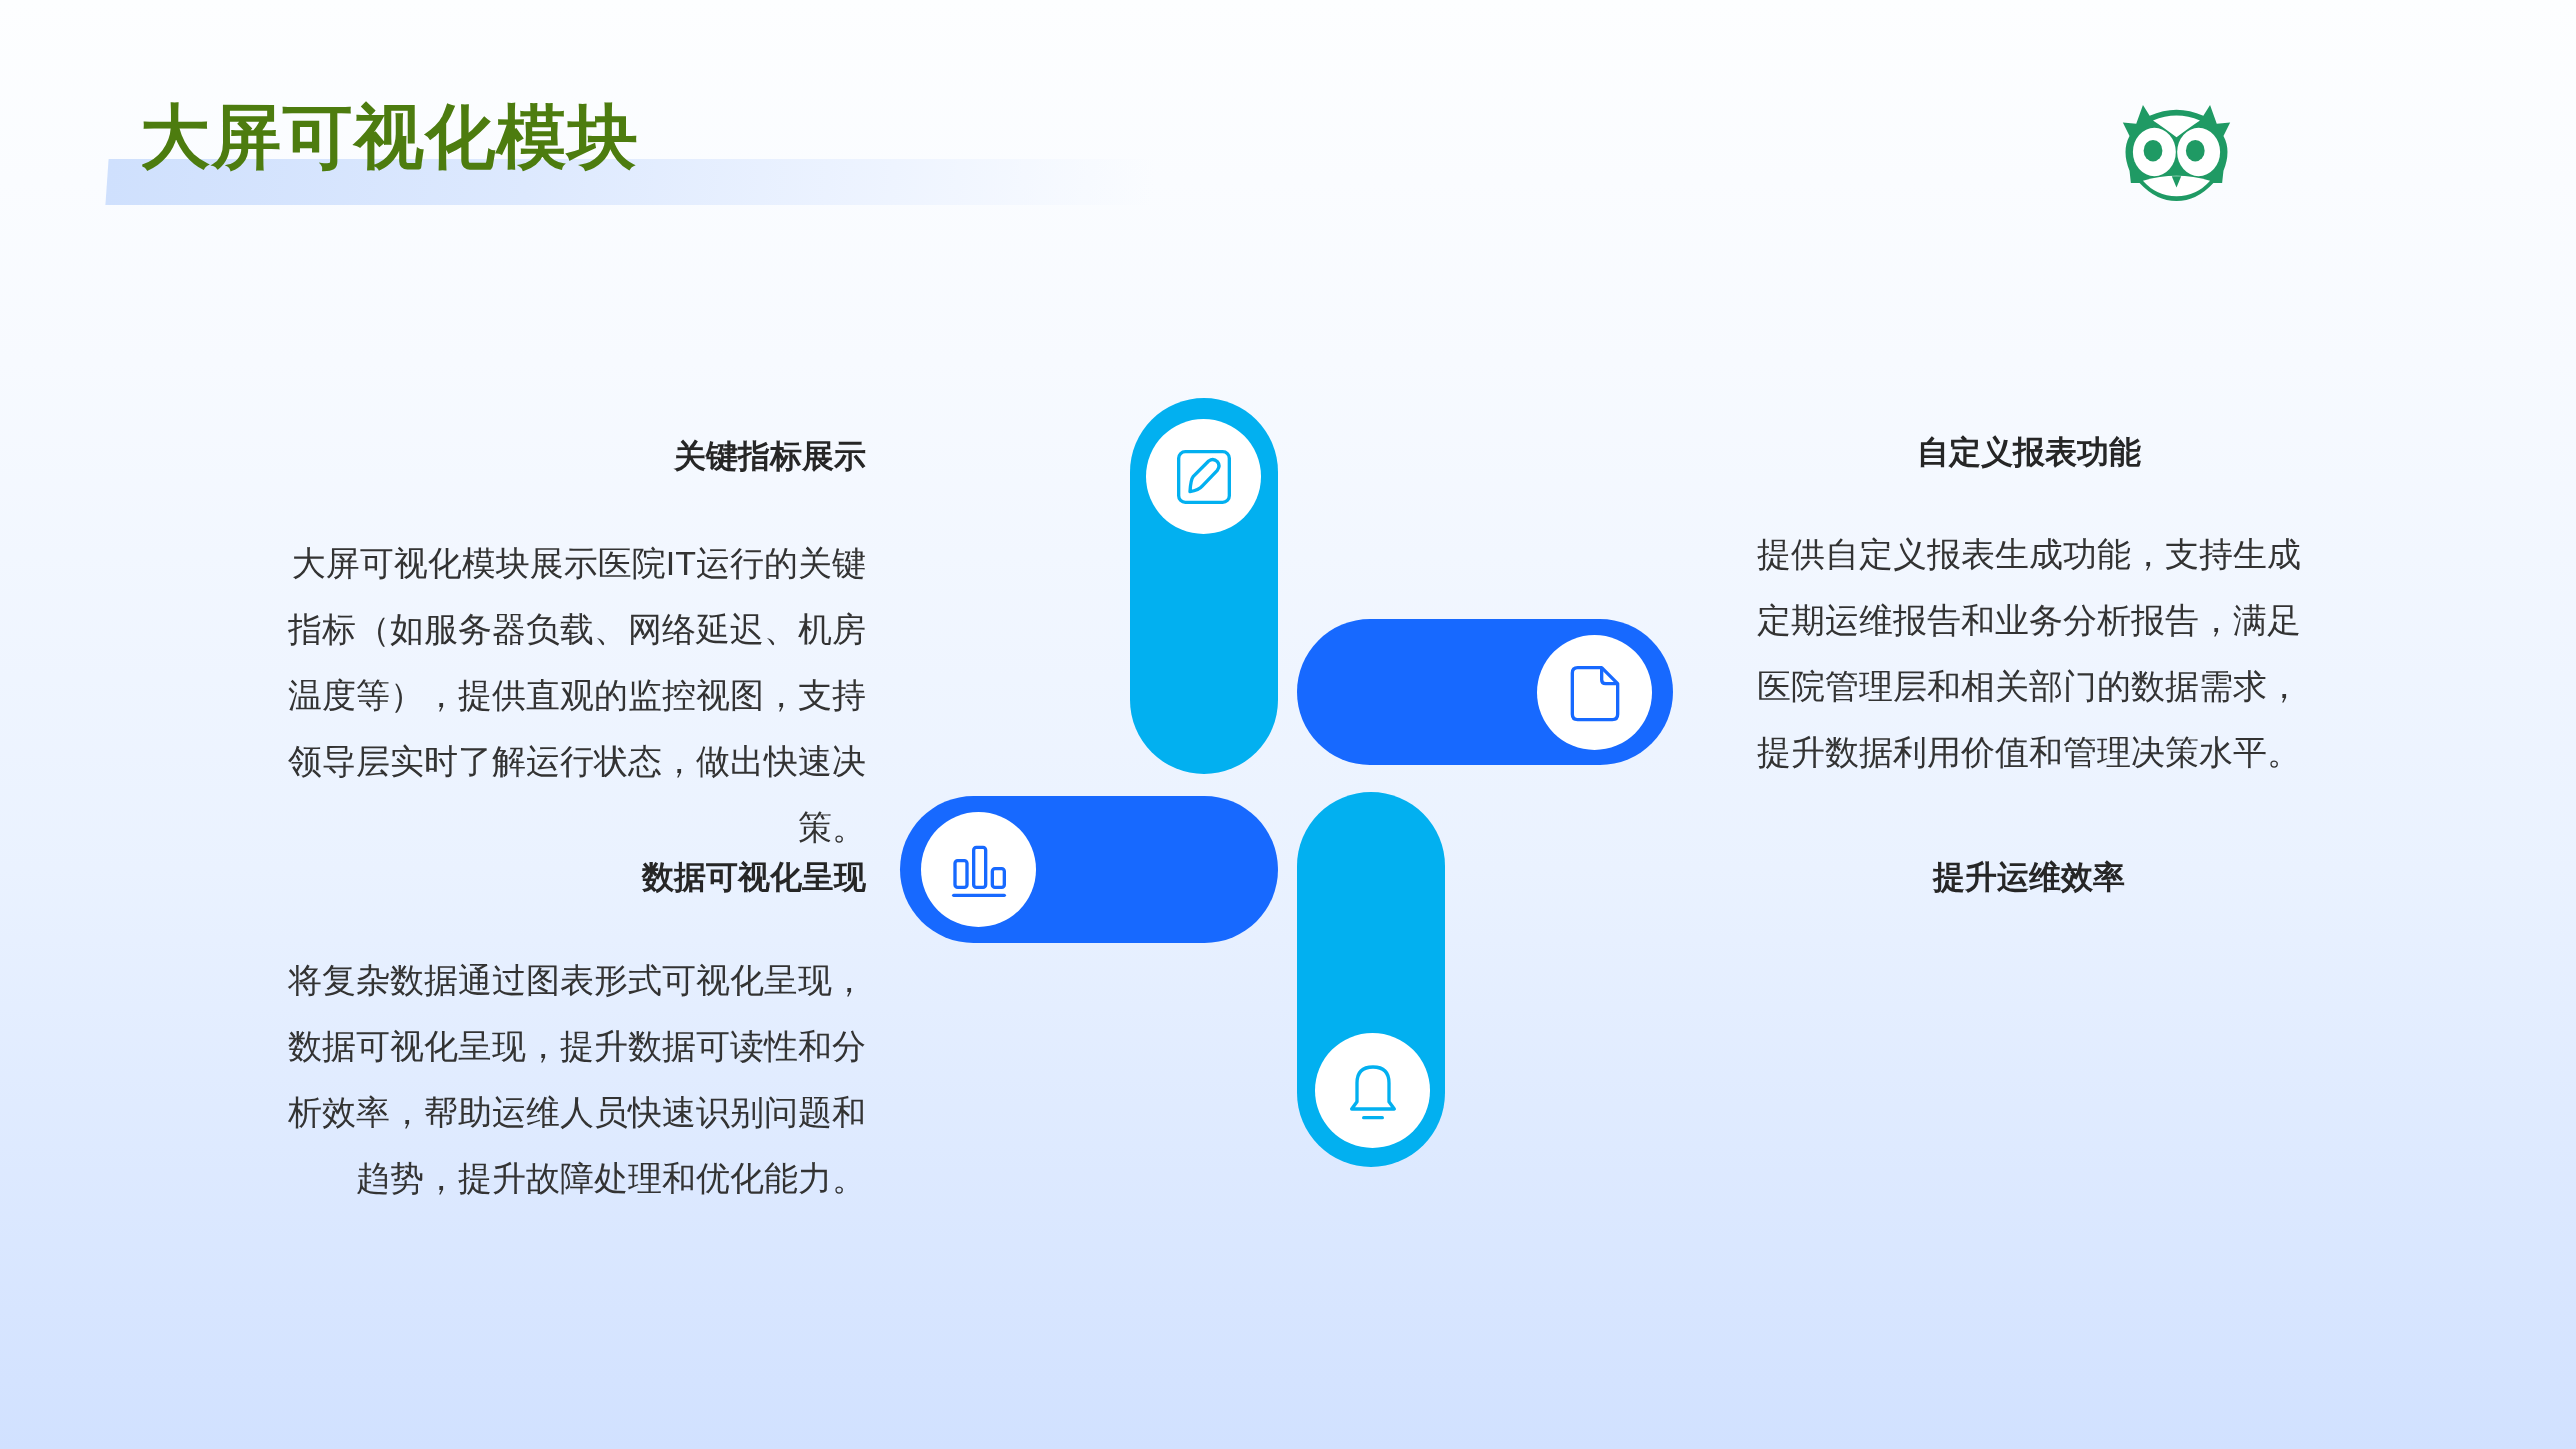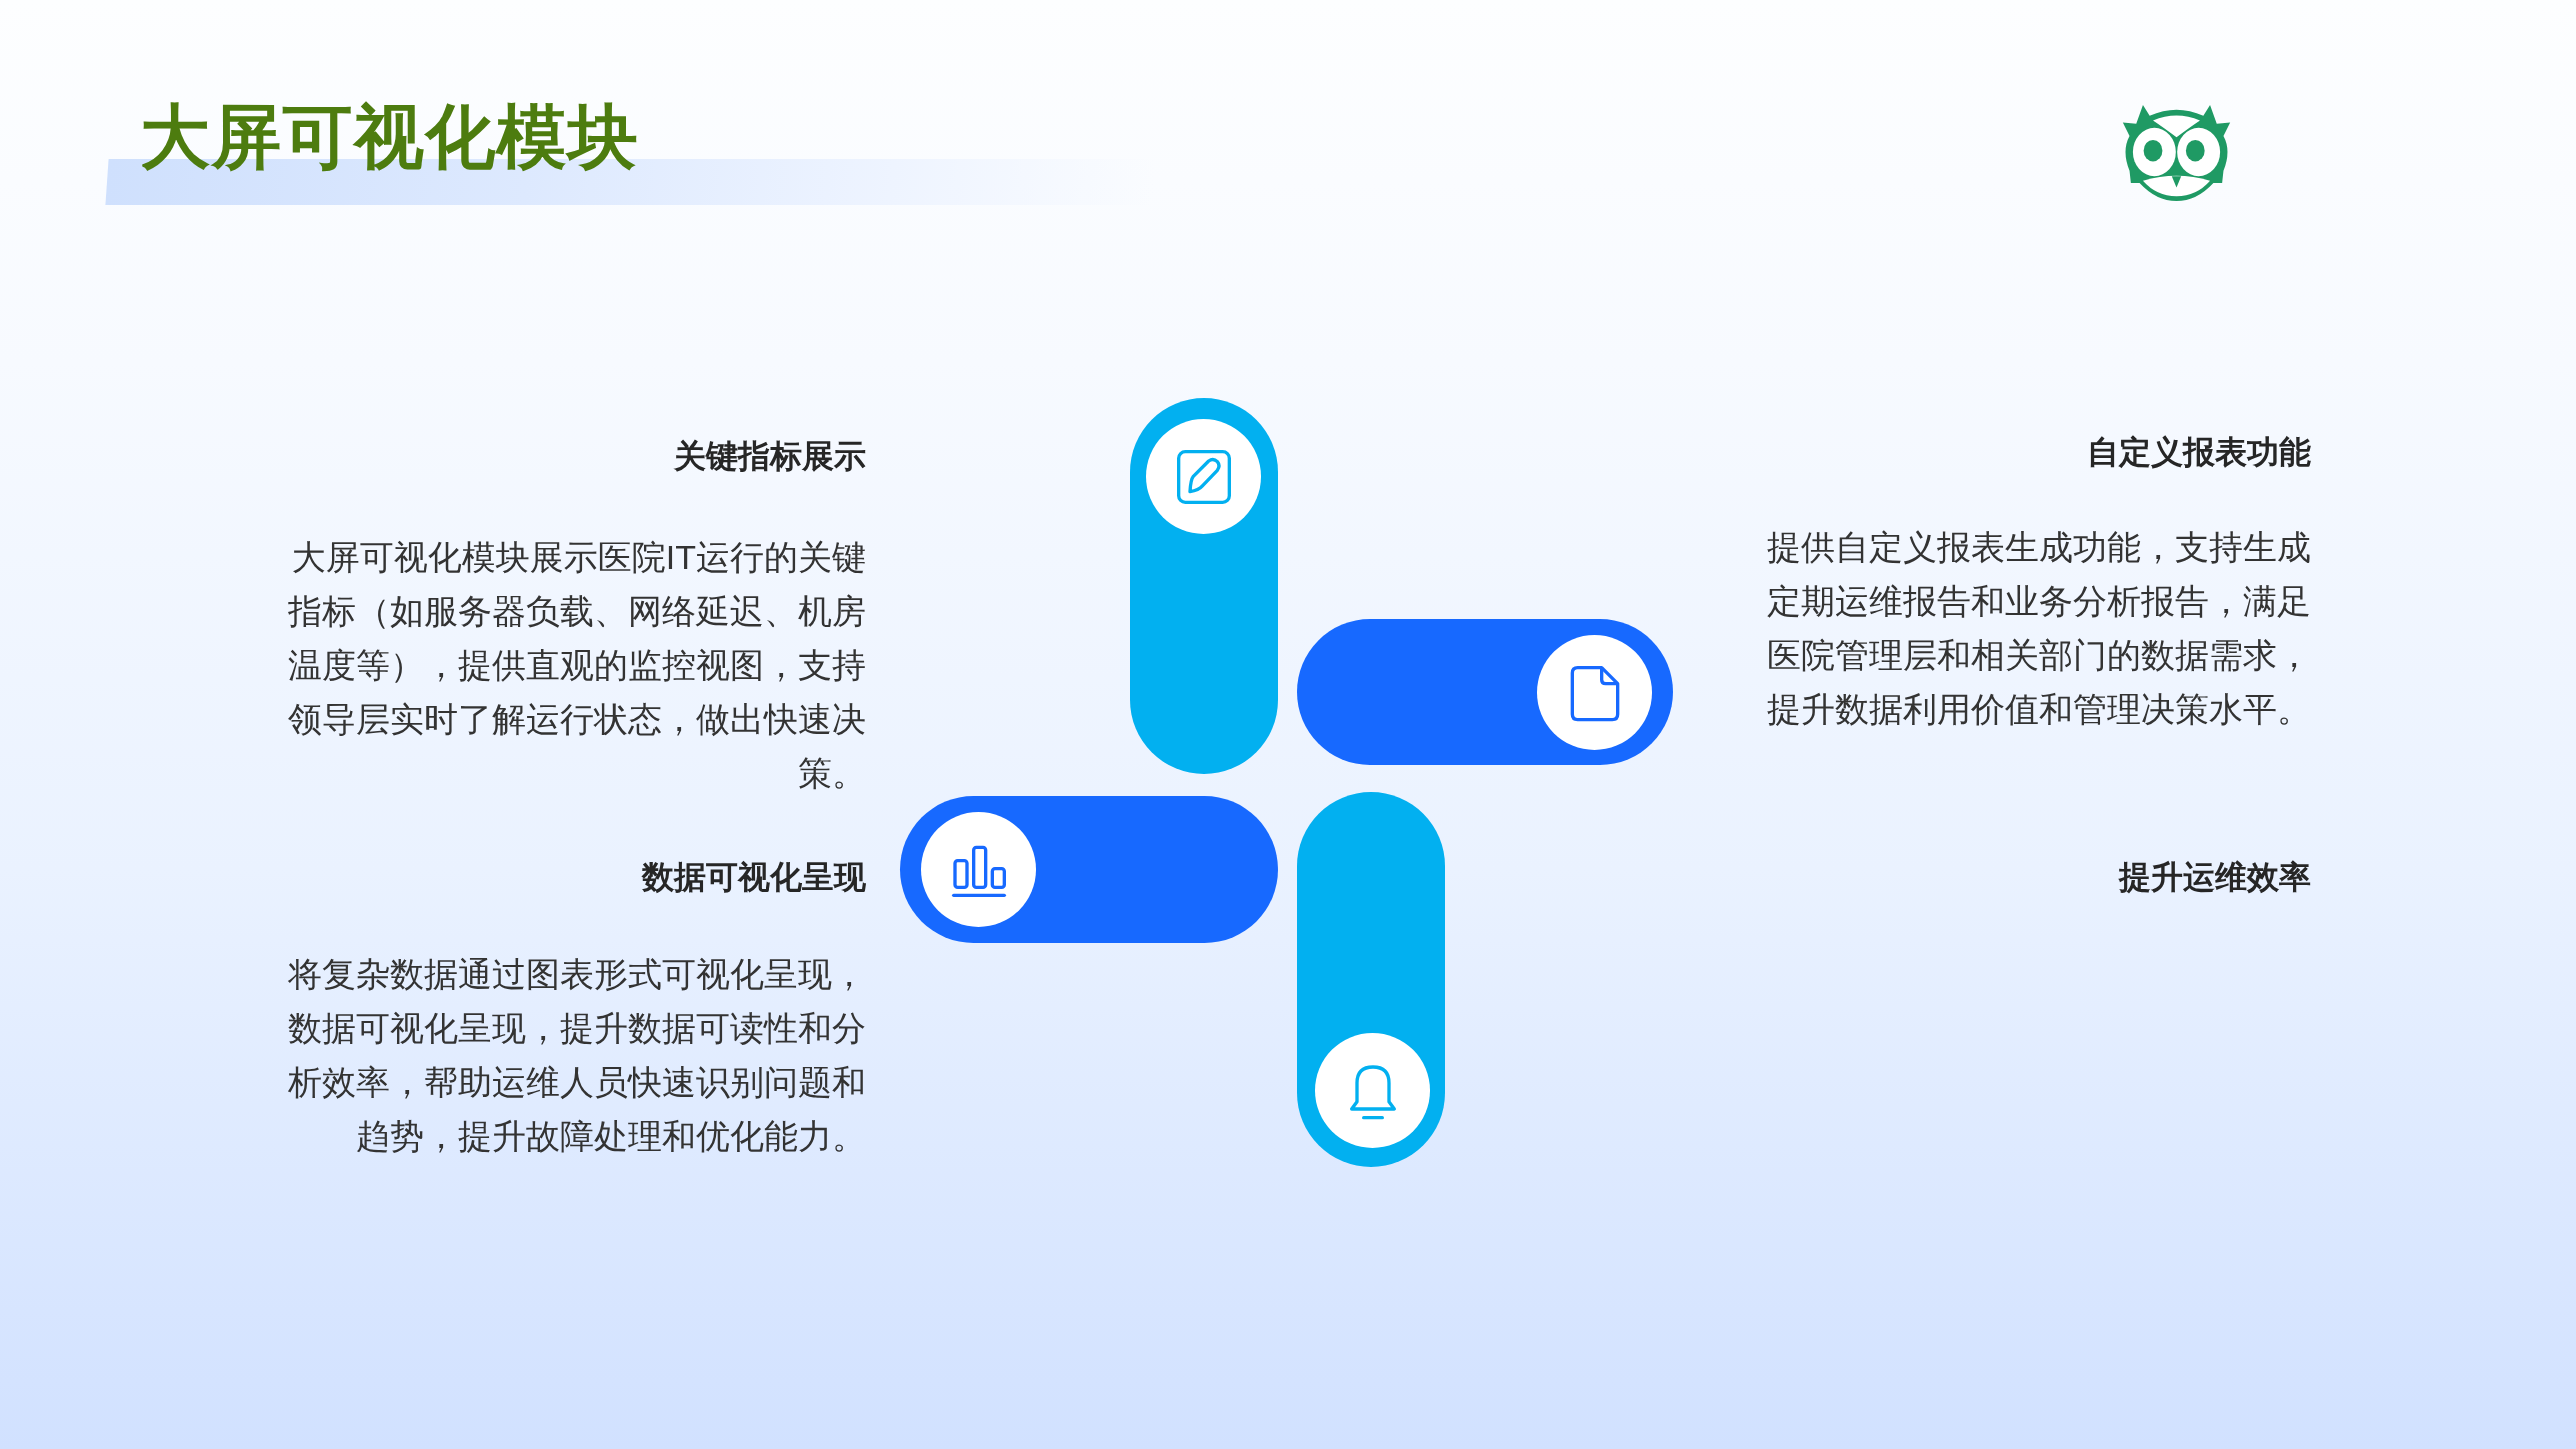--- a/index.html
+++ b/index.html
@@ -24,25 +24,25 @@
     position:absolute; left:134px; top:6.7px;
     font-size:79px; font-weight:bold; color:#1f9a64; letter-spacing:1.3px; line-height:1.1;
     white-space:nowrap;
   }
 
   .section { position:absolute; width:604px; }
   .section h2 {
     margin:0; font-size:32px; font-weight:bold; color:#262626; line-height:1.3; white-space:nowrap;
   }
   .section p {
-    margin:0; font-size:34px; color:#333; line-height:54px;
+    margin:0; font-size:34px; color:#333; line-height:66px;
   }
   .left { text-align:right; }
   .left h2 { text-align:right; }
-  .right { text-align:right;font-family:Liberation Serif, serif; }
+  .right { text-align:center; }
 
   #sec-1 { left:262px; top:436px; width:604px; }
   #sec-1 p { margin-top:52px; }
   #sec-2 { left:262px; top:857px; width:604px; }
   #sec-2 p { margin-top:48px; }
   #sec-3 { left:1747px; top:432px; width:564px; }
   #sec-3 p { margin-top:47px; }
   #sec-4 { left:1747px; top:857px; width:564px; }
   #sec-4 p { margin-top:47px; }
 

